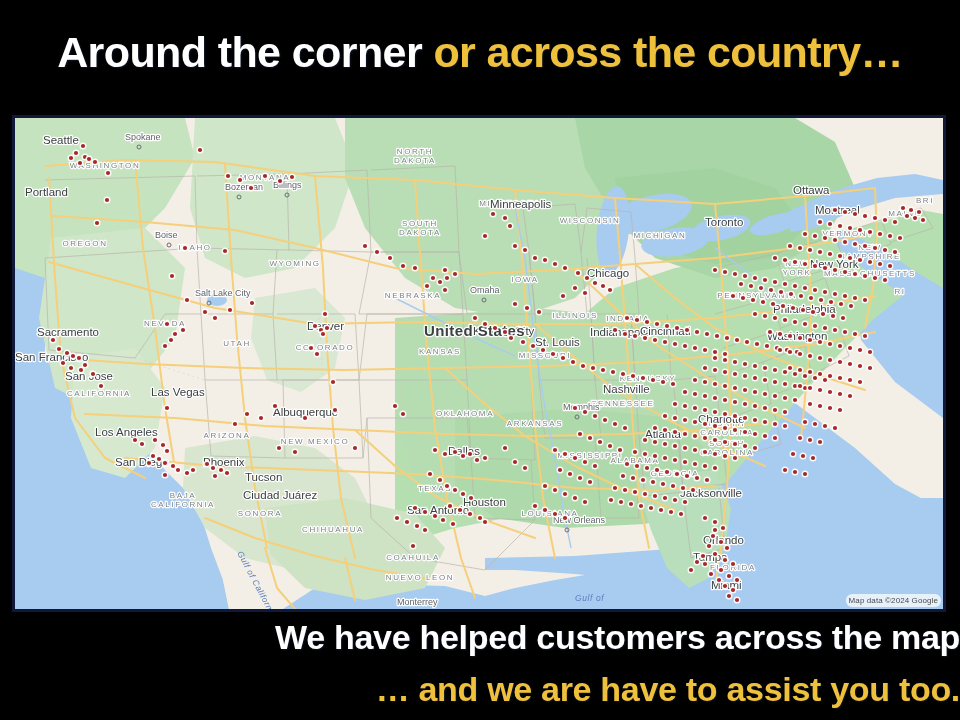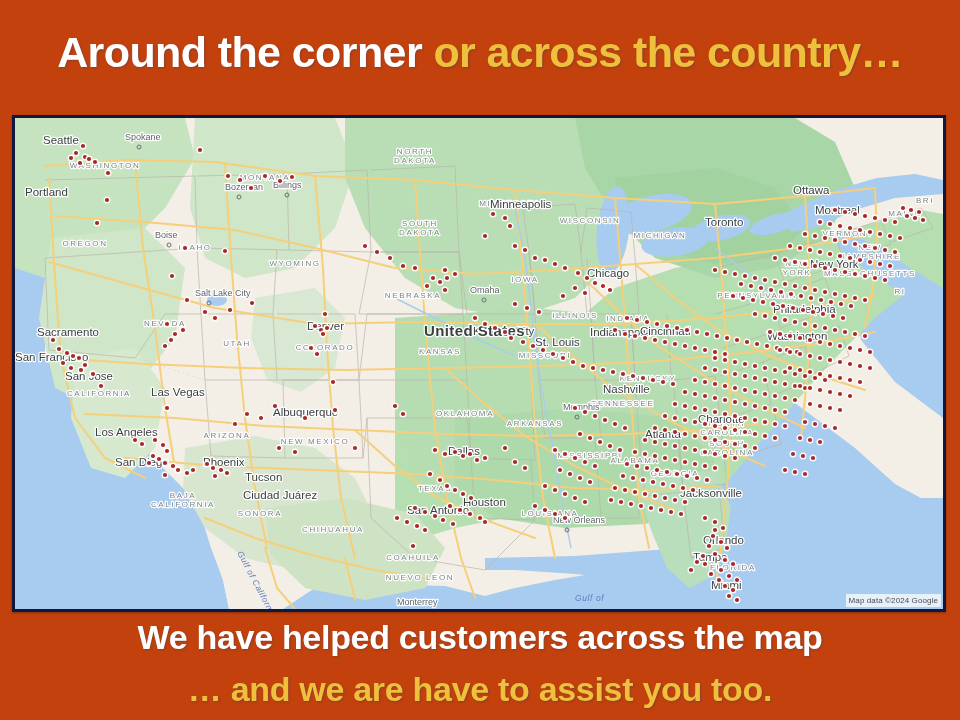--- a/index.html
+++ b/index.html
@@ -2,36 +2,36 @@
 <html><head>
 <meta charset="utf-8">
 <title>Slide</title>
 <style>
   html,body{margin:0;padding:0;}
   body{
     width:960px;height:720px;overflow:hidden;
     background:#6f97e3;
     font-family:"Liberation Sans", sans-serif;
   }
-  .slide{position:relative;width:960px;height:720px;background:#c2410c;}
+  .slide{position:relative;width:960px;height:720px;background:#000000;}
 
   
   .headline{
     position:absolute;left:0;top:26px;width:960px;
     text-align:center;
     font-size:43px;line-height:52px;font-weight:bold;
     letter-spacing:-0.6px;
     white-space:nowrap;
   }
   .hl-white{color:#ffffff;text-shadow:1px 1px 2px rgba(40,60,110,.35);}
   .hl-gold{color:#efc03c;text-shadow:1px 1px 2px rgba(40,60,110,.35);}
 
   
   .caption{
-    position:absolute;left:0;width:960px;text-align:center;
+    position:absolute;left:0;width:960px;text-align:right;
     font-size:34px;line-height:42px;font-weight:bold;
     letter-spacing:-0.3px;white-space:nowrap;
   }
   .cap1{top:616px;color:#ffffff;text-shadow:1px 1px 2px rgba(40,60,110,.35);}
   .cap2{top:668px;color:#efc03c;text-shadow:1px 1px 2px rgba(40,60,110,.35);}
 
   
   .map-frame{
     position:absolute;left:12px;top:115px;width:934px;height:497px;
     border:3px solid #10183c;
@@ -45,20 +45,21 @@
 
   .attribution{
     position:absolute;right:2px;bottom:2px;
     background:rgba(255,255,255,.72);
     color:#4a4a4a;
     font-size:8px;line-height:11px;
     padding:1px 3px;
     font-family:"Liberation Sans", sans-serif;
     white-space:nowrap;
     letter-spacing:.1px;
+    border-radius:6px;
   }
 
   
   .lbl-country{font-size:15px;font-weight:bold;fill:#3c4043;letter-spacing:.4px;}
   .lbl-city-big{font-size:11.5px;fill:#3c4043;font-weight:normal;}
   .lbl-city{font-size:9px;fill:#5f6368;}
   .lbl-state{font-size:8px;fill:#7b7f85;letter-spacing:1.6px;}
   .lbl-water{font-size:8.5px;fill:#5b7fc0;font-style:italic;letter-spacing:.6px;}
   .halo{paint-order:stroke;stroke:#ffffff;stroke-width:2.4px;stroke-linejoin:round;}
 </style>

